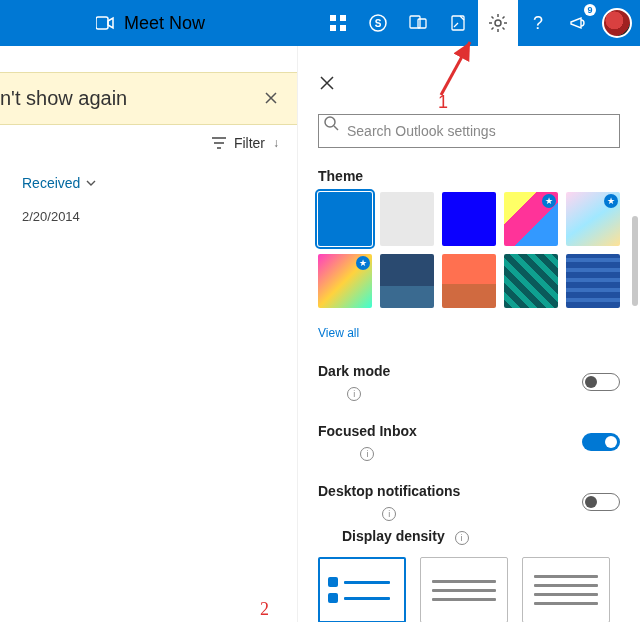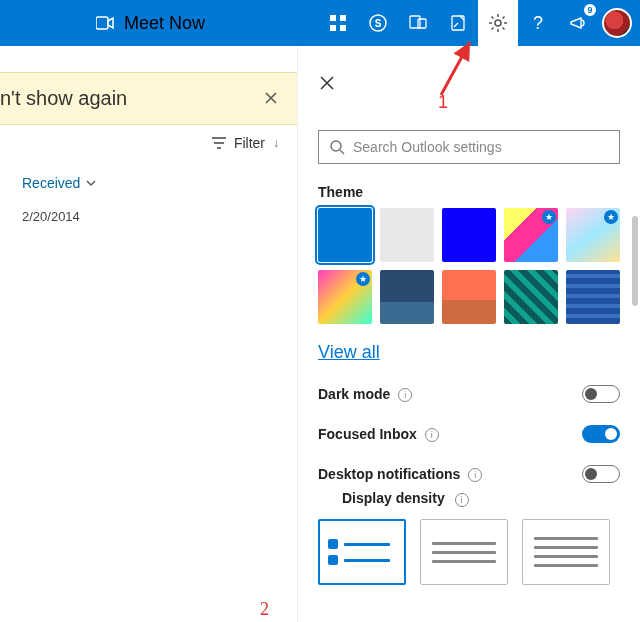--- a/index.html
+++ b/index.html
@@ -76,49 +76,49 @@
 
   
   .arrow-wrap { position: absolute; top: 0; left: 0; width: 100%; height: 100%; pointer-events: none; z-index: 50; }
 
   
   .panel-head { display: flex; align-items: center; justify-content: space-between; padding-top: 12px; }
   .panel-head h1 { font-size: 20px; font-weight: 600; color: #222; }
   .panel-head .close { font-size: 16px; color: #444; cursor: pointer; padding: 4px 2px; }
 
   .searchbox {
-    margin-top: 32px;
+    margin-top: 16px;
     border: 1px solid #888; height: 34px;
-    display: flex; align-items: center; padding: 0 10px; gap: 8px;
+    display: flex; padding: 0 4px; gap: 8px;
     color: #666;
   }
   .searchbox input {
     border: none; outline: none; flex: 1; font-size: 14px; color: #333;
     background: transparent;
   }
   .searchbox input::placeholder { color: #888; }
 
   .sec-label { font-size: 14px; font-weight: 600; color: #222; margin-top: 20px; }
 
   .theme-grid { display: grid; grid-template-columns: repeat(5, 54px); gap: 8px; margin-top: 8px; }
   .theme-tile { width: 54px; height: 54px; border-radius: 2px; position: relative; cursor: pointer; }
   .theme-tile.selected { outline: 2px solid #0078d4; outline-offset: 1px; }
   .tile-star {
     position: absolute; top: 2px; right: 2px; width: 14px; height: 14px;
     border-radius: 50%; background: #0078d4; color: #fff; font-size: 9px;
     display: flex; align-items: center; justify-content: center;
   }
 
-  .viewall { color: #0078d4; font-size: 18px; margin-top: 18px; cursor: pointer; display: inline-block; text-decoration: underline; }
+  .viewall { color: #0078d4; font-size: 12px; margin-top: 18px; cursor: pointer; display: inline-block; }
 
   .row-setting {
     display: flex; align-items: center; justify-content: space-between;
     margin-top: 22px;
   }
-  .row-setting .lbl { display: flex; align-items: flex-end; gap: 8px; font-size: 14px; font-weight: 600; color: #222; }
+  .row-setting .lbl { display: flex; align-items: center; gap: 8px; font-size: 14px; font-weight: 600; color: #222; flex-direction: column; }
   .info-ic { width: 14px; height: 14px; border: 1px solid #888; border-radius: 50%; display: inline-flex; align-items: center; justify-content: center; font-size: 9px; color: #888; font-weight: 400; }
 
   .toggle { width: 38px; height: 18px; border-radius: 10px; position: relative; cursor: pointer; }
   .toggle.off { background: #fff; border: 1px solid #777; }
   .toggle.off .knob { width: 12px; height: 12px; border-radius: 50%; background: #555; position: absolute; top: 2px; left: 2px; }
   .toggle.on { background: #0078d4; }
   .toggle.on .knob { width: 12px; height: 12px; border-radius: 50%; background: #fff; position: absolute; top: 3px; right: 3px; }
 
   .density-row { display: flex; gap: 14px; margin-top: 12px; }
   .density-card {

